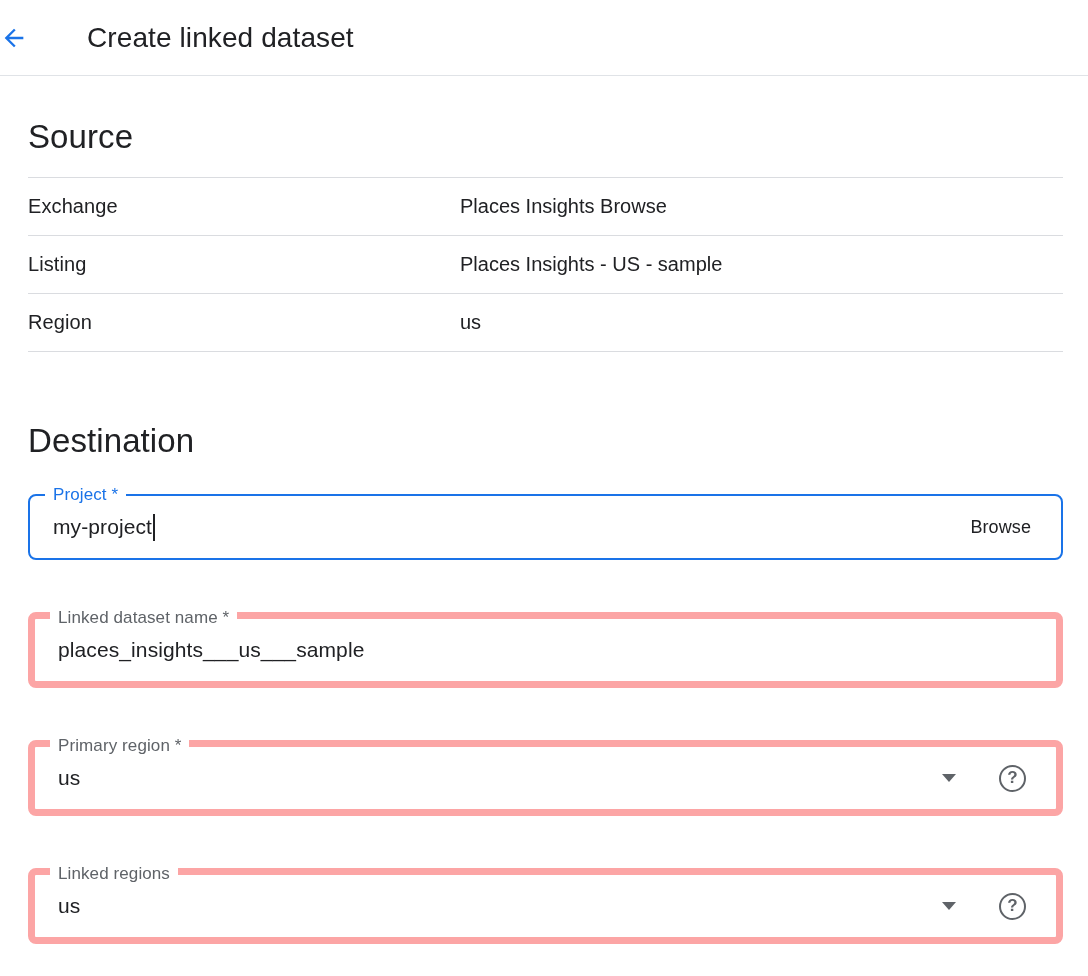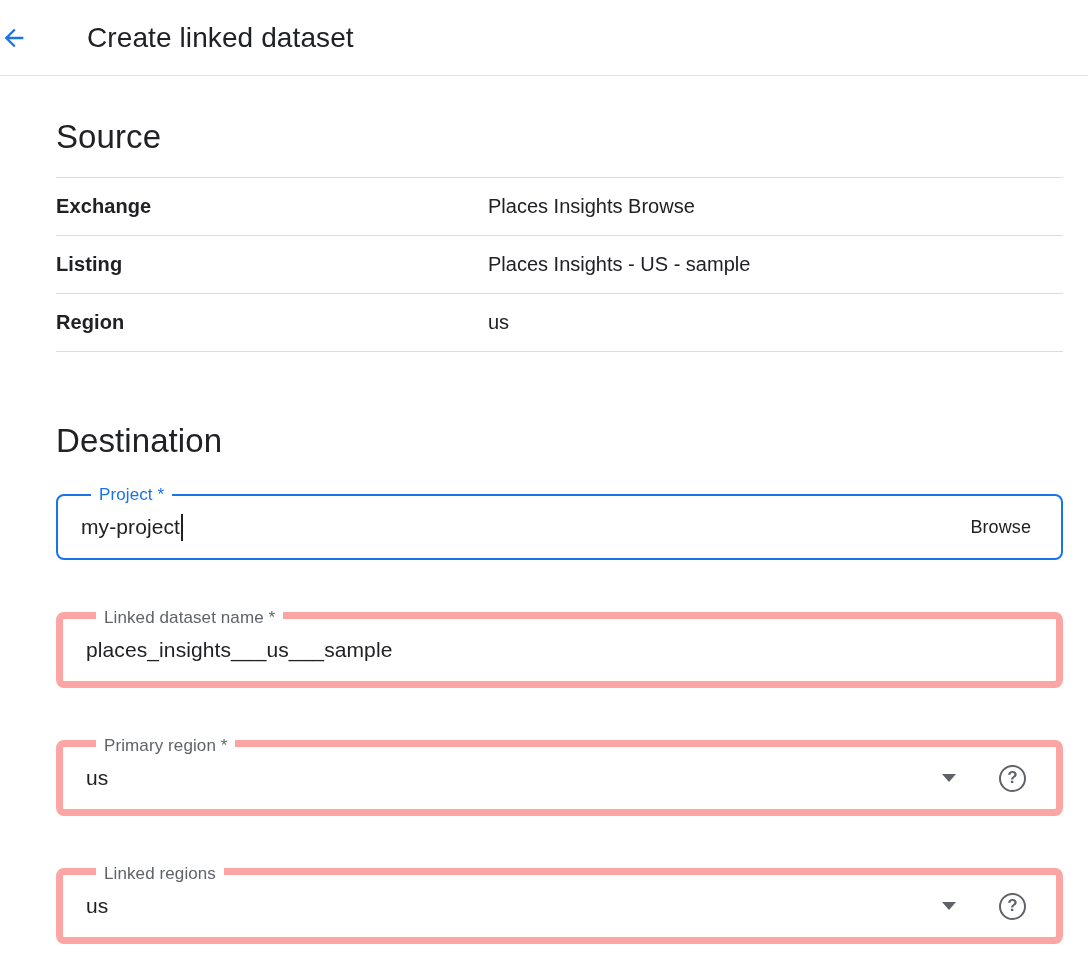--- a/index.html
+++ b/index.html
@@ -33,21 +33,21 @@
   .back-btn svg { display: block; }
   .page-title {
     font-size: 28px;
     font-weight: 400;
     color: #202124;
     margin-left: 47px;
     letter-spacing: 0.1px;
   }
 
   
-  .content { padding: 0 25px 0 56px; }
+  .content { padding: 0 25px 0 28px; }
 
   .section-heading {
     font-size: 33px;
     font-weight: 400;
     color: #202124;
     letter-spacing: 0.1px;
   }
   .section-heading.source { margin: 42px 0 21px 0; }
   .section-heading.destination { margin: 70px 0 34px 0; }
 
@@ -55,21 +55,21 @@
   .info-table { border-top: 1px solid #dadce0; }
   .info-row {
     display: flex;
     align-items: center;
     height: 58px;
     border-bottom: 1px solid #dadce0;
     font-size: 20px;
   }
   .info-label {
     width: 432px;
-    font-weight: 700;
+    font-weight: 400;
     color: #202124;
     letter-spacing: 0.1px;
   }
   .info-value {
     font-weight: 400;
     color: #202124;
   }
 
   
   .field-group { position: relative; margin-bottom: 52px; }
@@ -83,21 +83,21 @@
     padding: 0 30px 0 23px;
     background: #ffffff;
   }
   .field.focused {
     border: 2px solid #1a73e8;
     height: 66px;
   }
   .float-label {
     position: absolute;
     top: -11px;
-    left: 33px;
+    left: 15px;
     background: #ffffff;
     padding: 0 8px;
     font-size: 17px;
     color: #5f6368;
     letter-spacing: 0.1px;
     line-height: 20px;
     white-space: nowrap;
   }
   .field.focused .float-label { color: #1a73e8; }
   .field-value {

